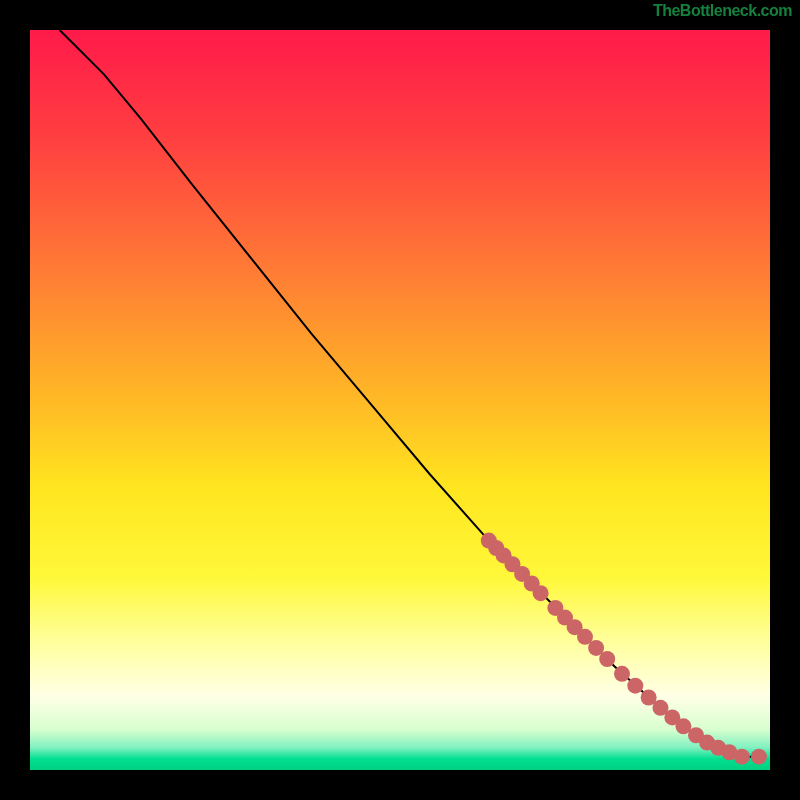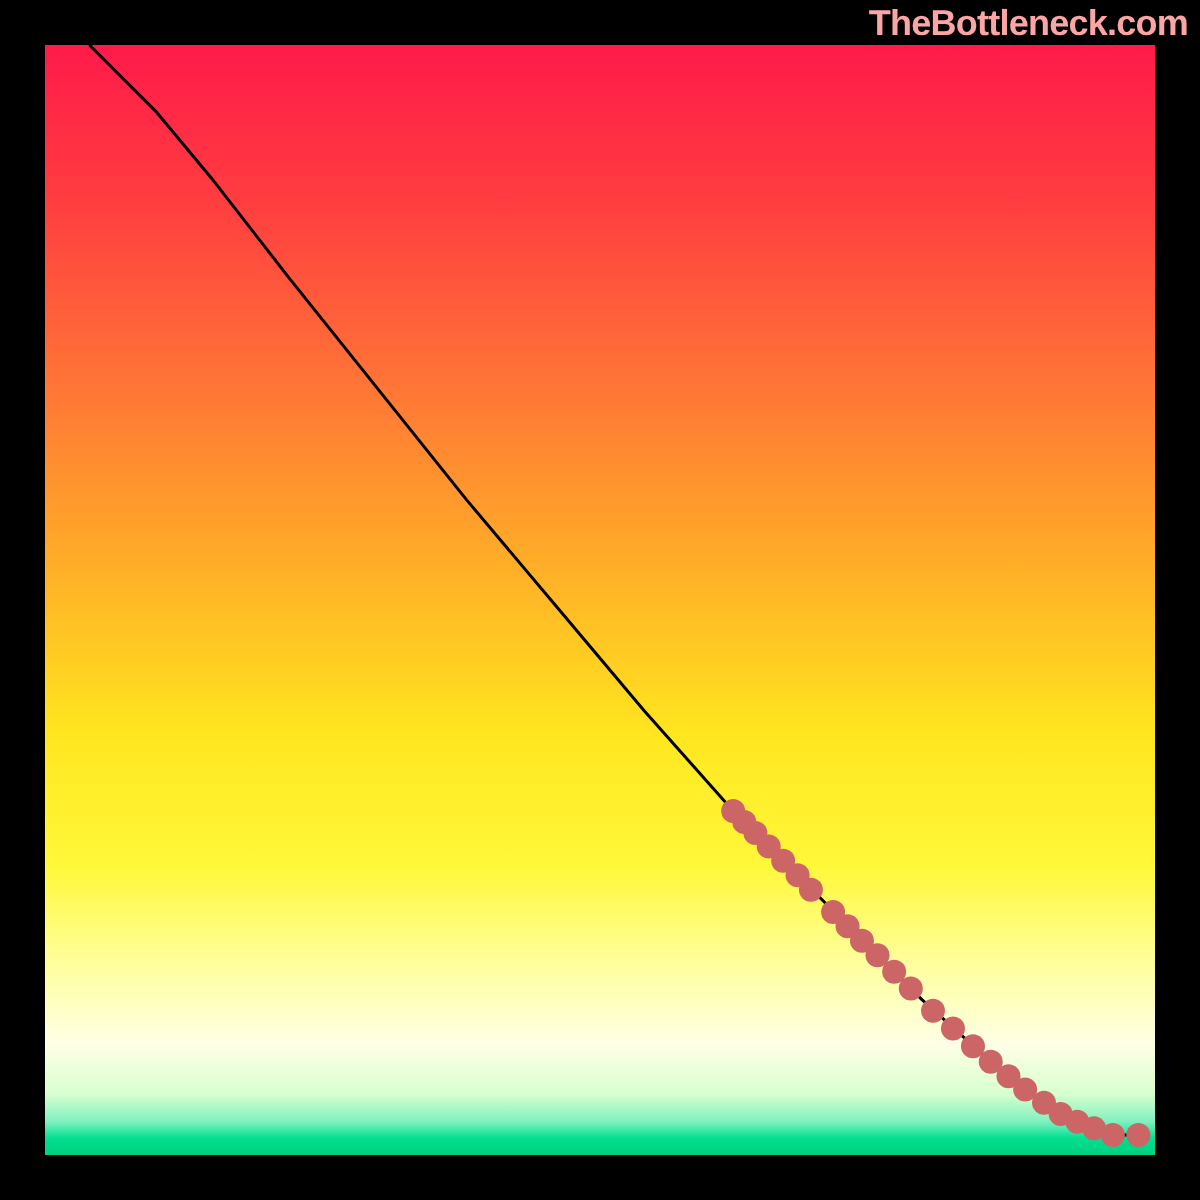--- a/index.html
+++ b/index.html
@@ -22,23 +22,23 @@
     top: 30px;
     width: 740px;
     height: 740px;
     overflow: hidden;
   }
   .watermark {
     position: absolute;
     top: 2px;
     right: 8px;
     font-family: Arial, Helvetica, sans-serif;
-    font-size: 24px;
+    font-size: 16px;
     font-weight: bold;
-    color: #fca5a5;
+    color: #15803d;
     letter-spacing: -0.5px;
     z-index: 10;
   }
   svg { display: block; }
 </style>
 </head>
 <body>
 
 <div class="stage">
   <div class="watermark">TheBottleneck.com</div>

